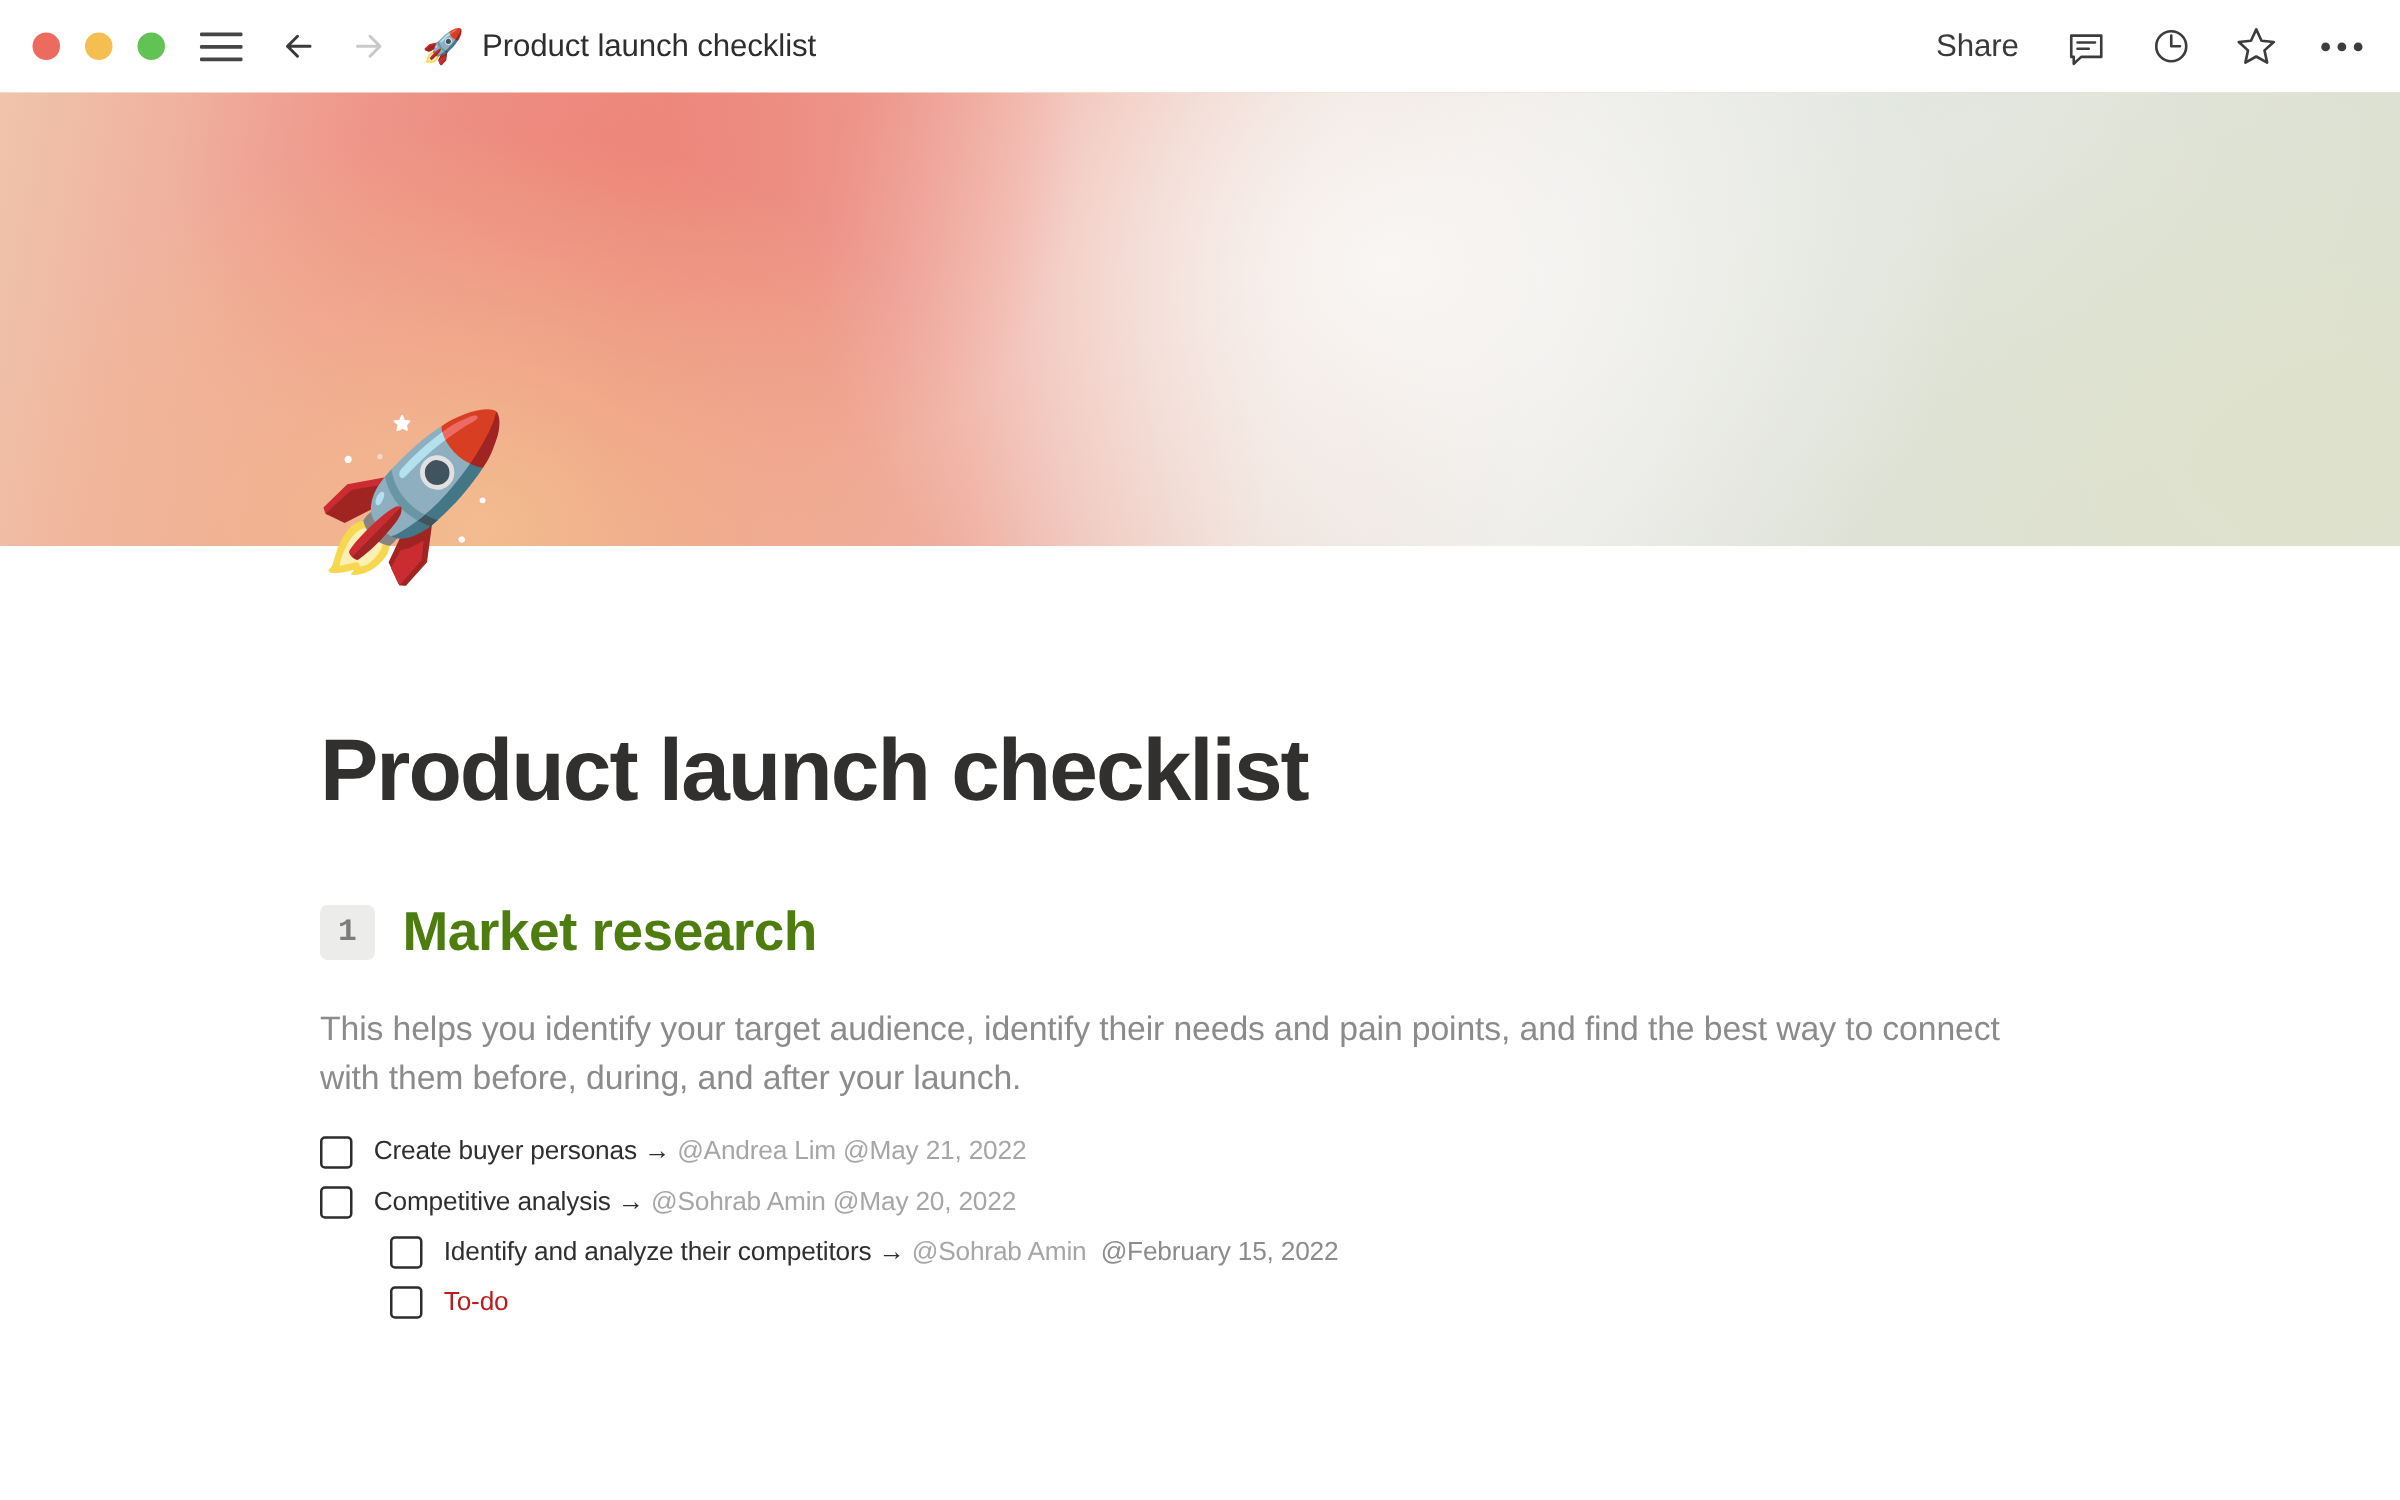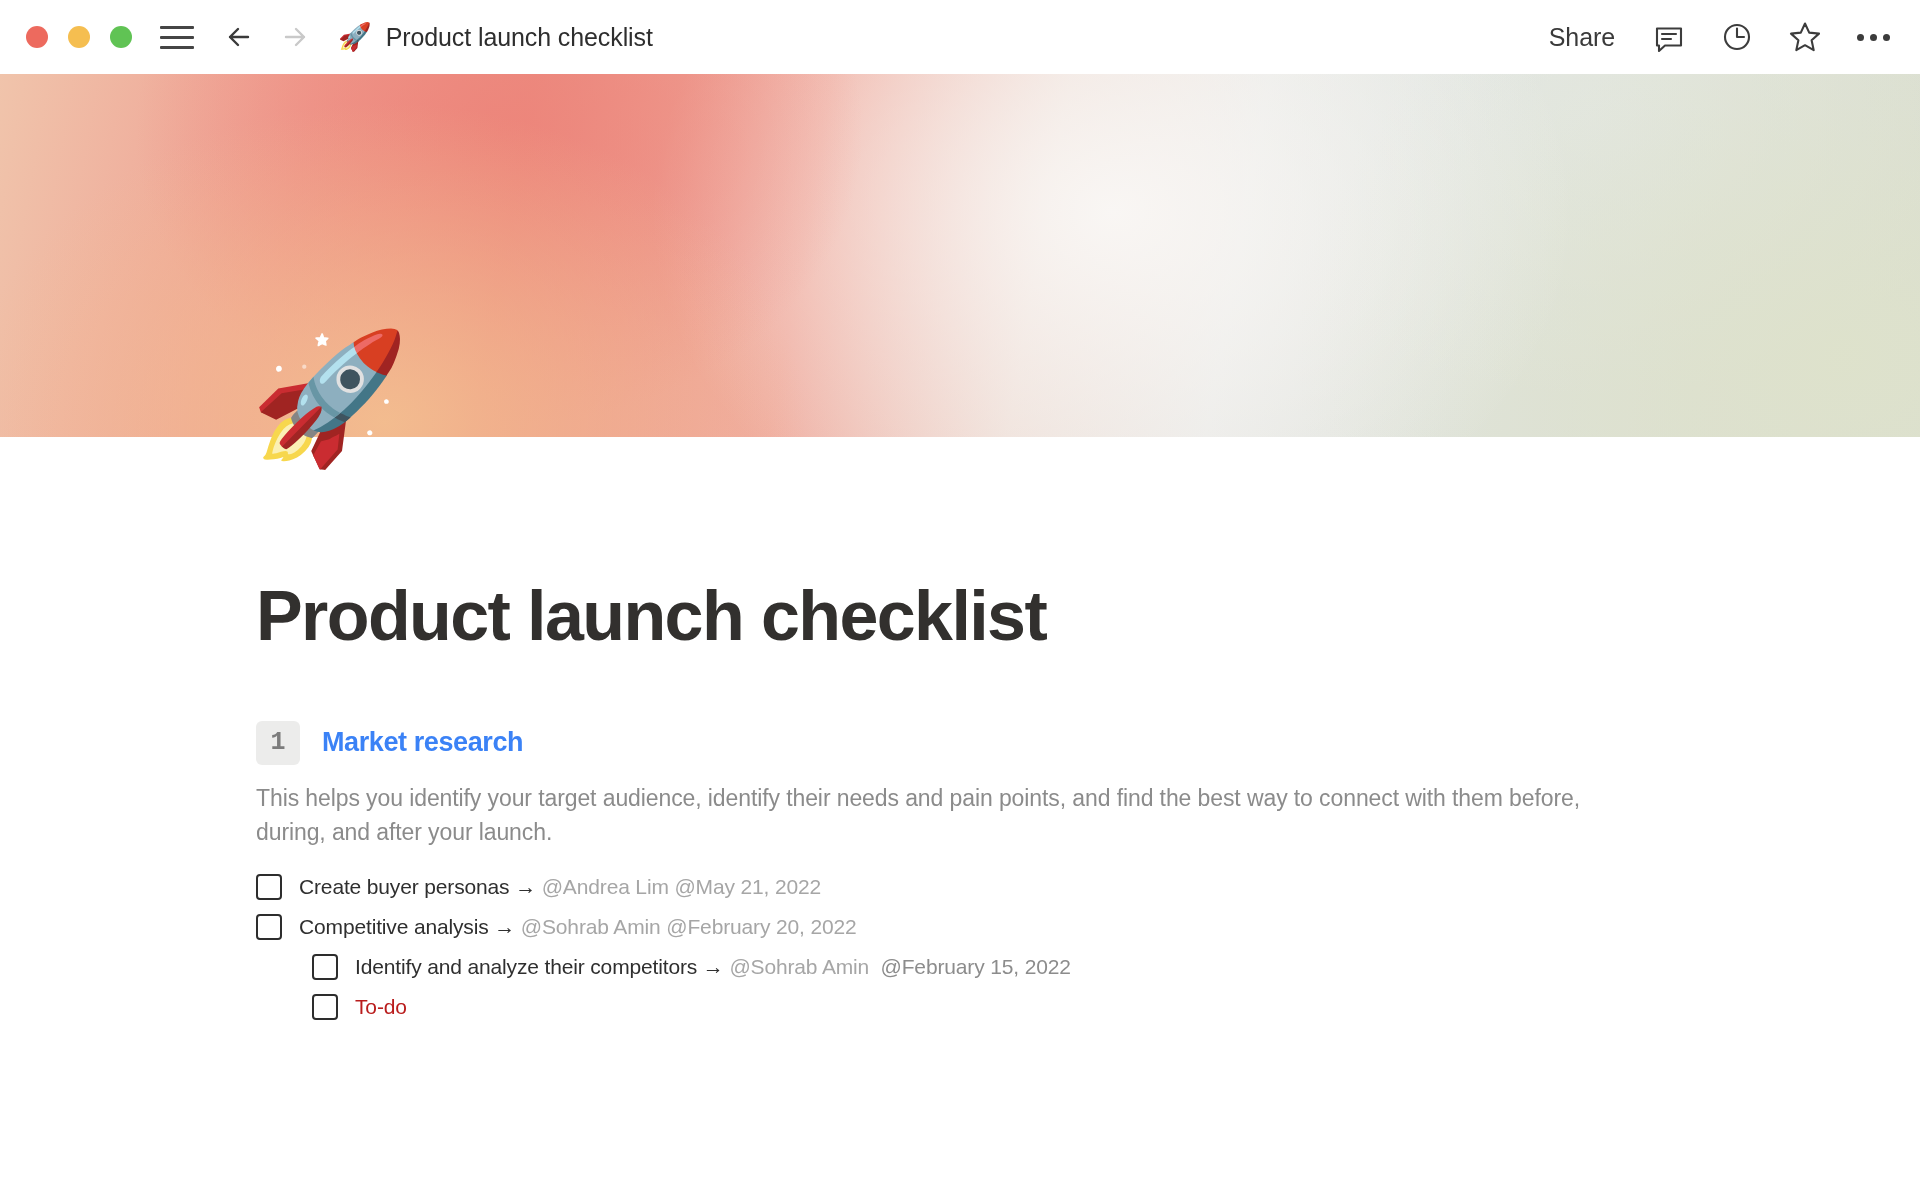--- a/index.html
+++ b/index.html
@@ -130,30 +130,30 @@
     width:44px; height:44px;
     background:#ececeb;
     border-radius:6px;
     display:flex; align-items:center; justify-content:center;
     font-family:"Liberation Mono", monospace;
     font-size:25px;
     font-weight:bold;
     color:#7c7c7c;
   }
   .num-title {
+    font-size:44px;
+    font-weight:bold;
+    color:#4d7c0f;
+    letter-spacing:-0.4px;
+  }
+
+  
+  .para {
+    margin-top:33px;
     font-size:27px;
-    font-weight:bold;
-    color:#3b82f6;
-    letter-spacing:-0.4px;
-  }
-
-  
-  .para {
-    margin-top:16px;
-    font-size:23px;
     line-height:1.48;
     color:#8b8b8b;
     max-width:1360px;
     letter-spacing:-0.1px;
   }
 
   
   .todo-list { margin-top:18px; }
   .todo {
     display:flex;
@@ -265,21 +265,21 @@
 
     <p class="para">This helps you identify your target audience, identify their needs and pain points, and find the best way to connect with them before, during, and after your launch.</p>
 
     <div class="todo-list">
         <div class="todo">
           <span class="checkbox"></span>
           <span class="todo-text"><span>Create buyer personas </span><span class="arrow-glyph">→ </span><span class="mention">@Andrea Lim </span><span class="mention">@May 21, 2022</span></span>
         </div>
         <div class="todo">
           <span class="checkbox"></span>
-          <span class="todo-text"><span>Competitive analysis </span><span class="arrow-glyph">→ </span><span class="mention">@Sohrab Amin </span><span class="mention">@February 20, 2022</span></span>
+          <span class="todo-text"><span>Competitive analysis </span><span class="arrow-glyph">→ </span><span class="mention">@Sohrab Amin </span><span class="mention">@May 20, 2022</span></span>
         </div>
         <div class="todo indent">
           <span class="checkbox"></span>
           <span class="todo-text"><span>Identify and analyze their competitors </span><span class="arrow-glyph">→ </span><span class="mention">@Sohrab Amin&nbsp; </span><span class="mention dark">@February 15, 2022</span></span>
         </div>
         <div class="todo indent">
           <span class="checkbox"></span>
           <span class="todo-text"><span class="placeholder">To-do</span></span>
         </div>
       </div>

